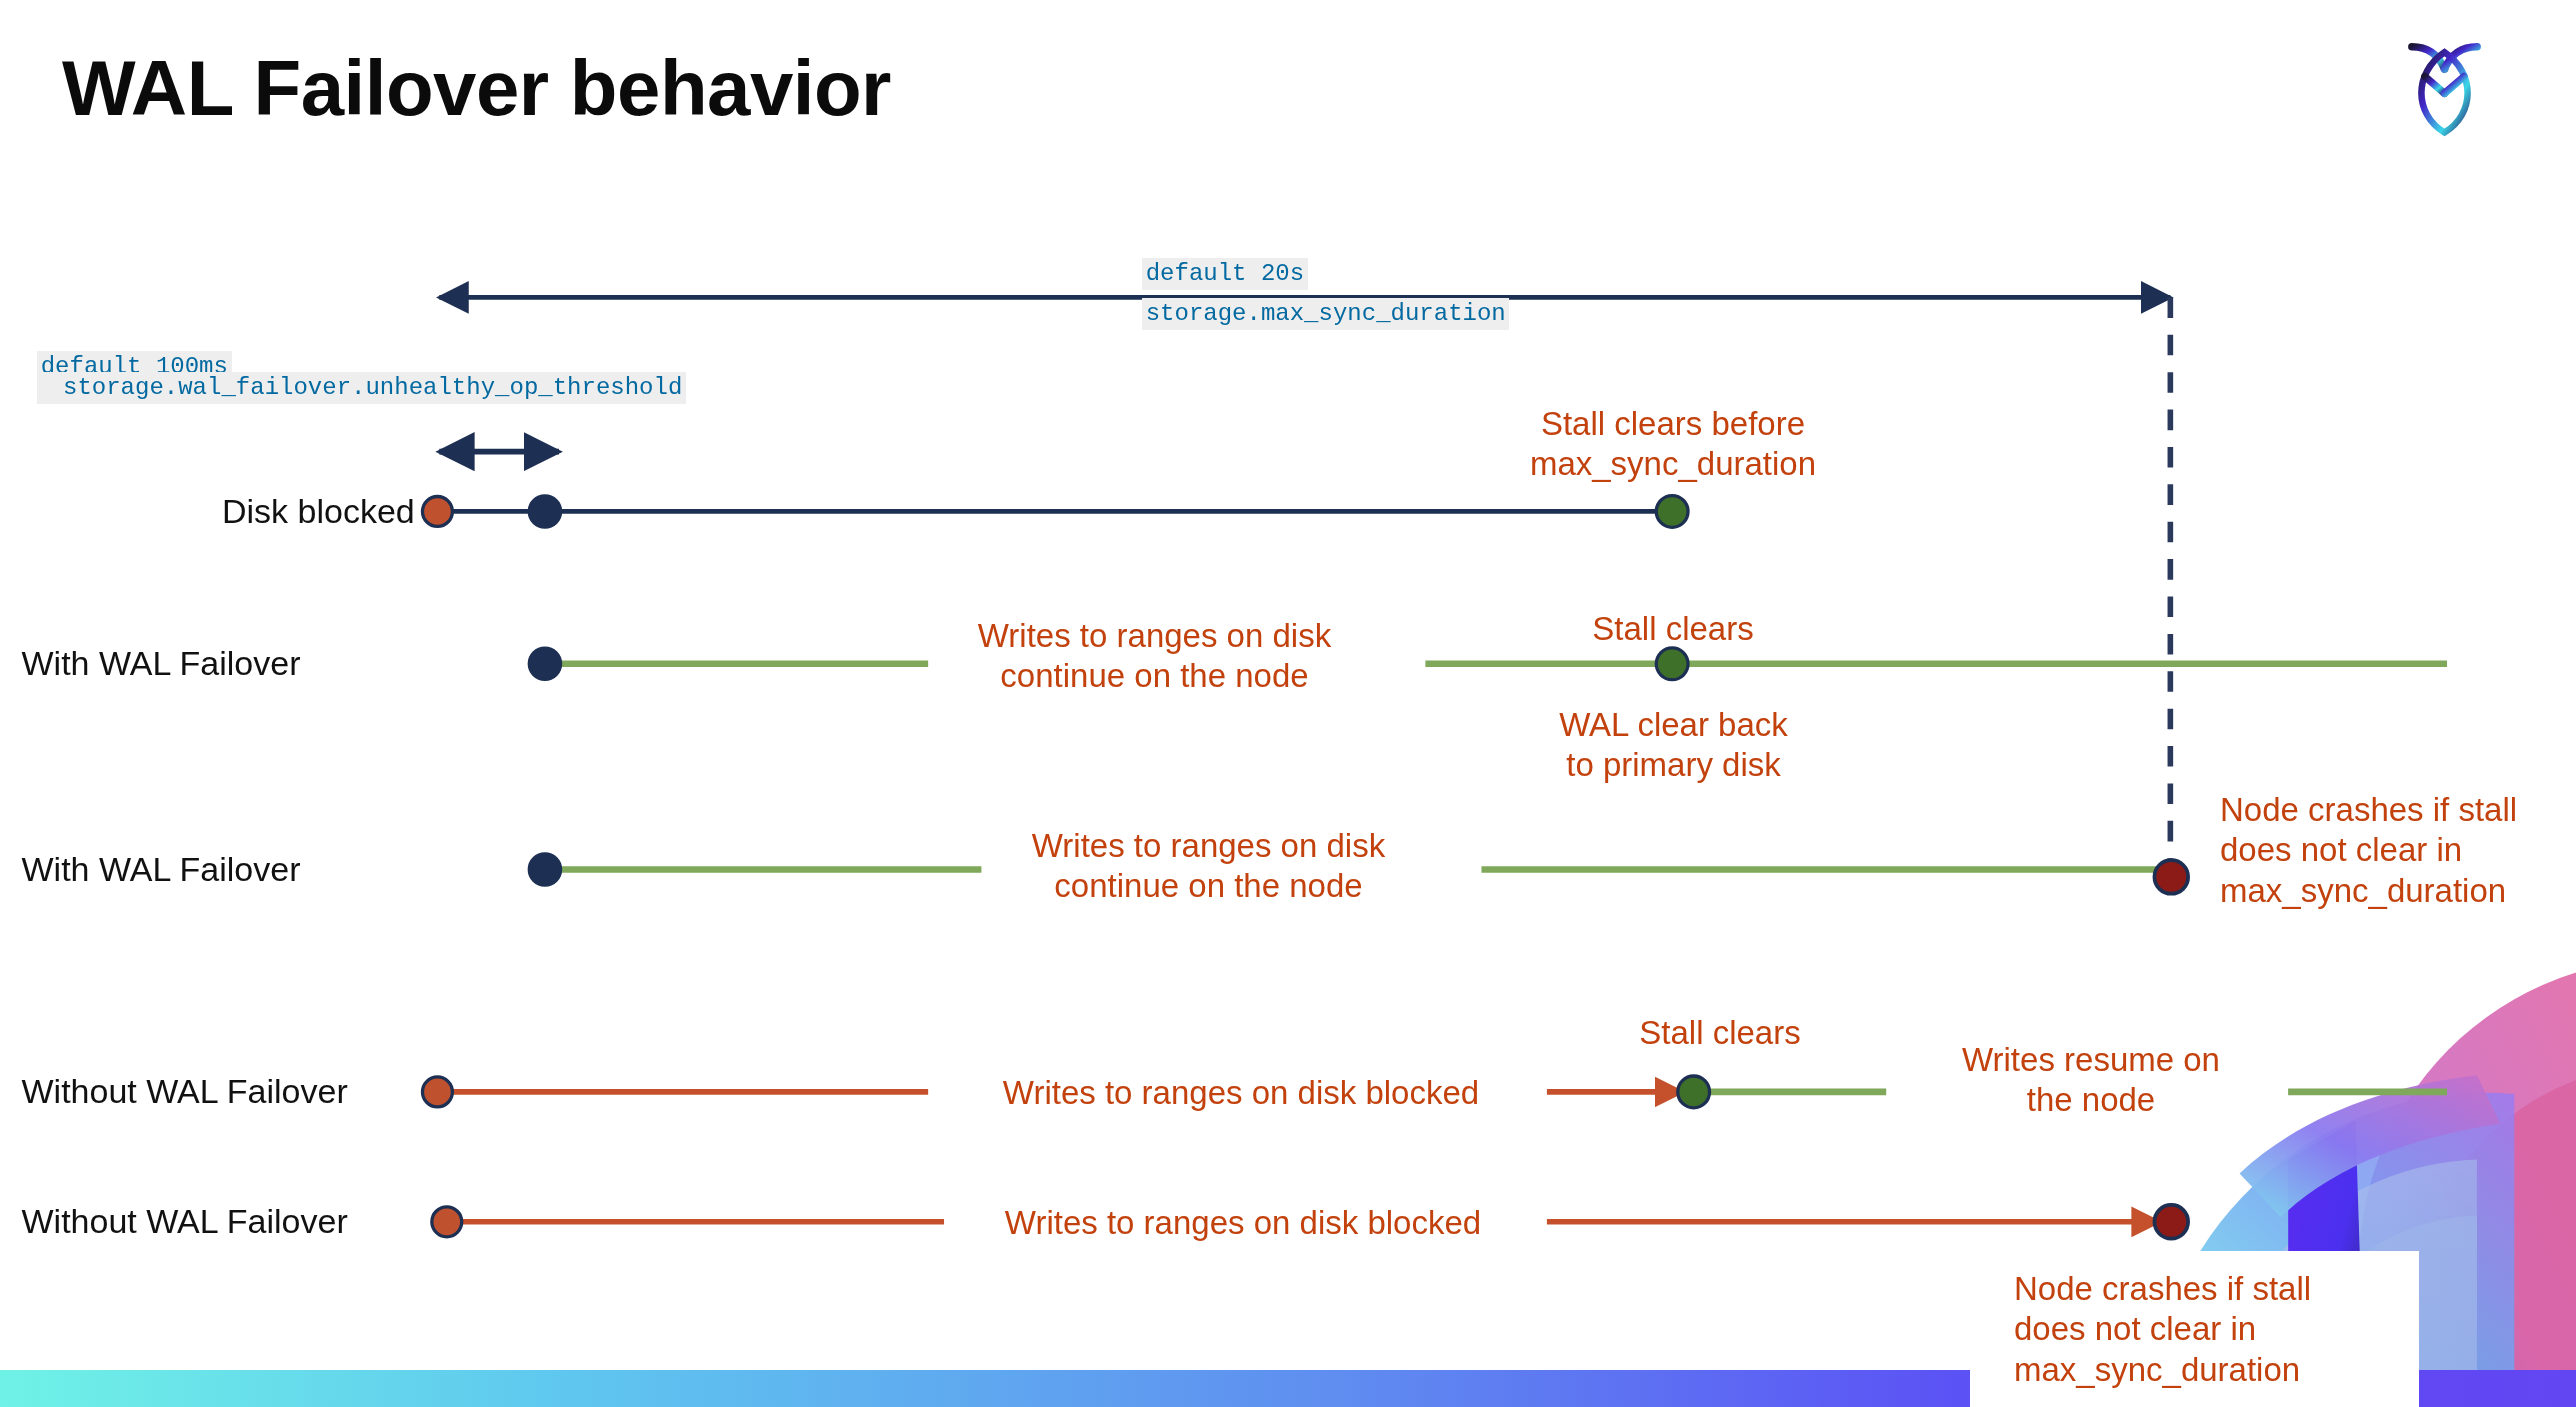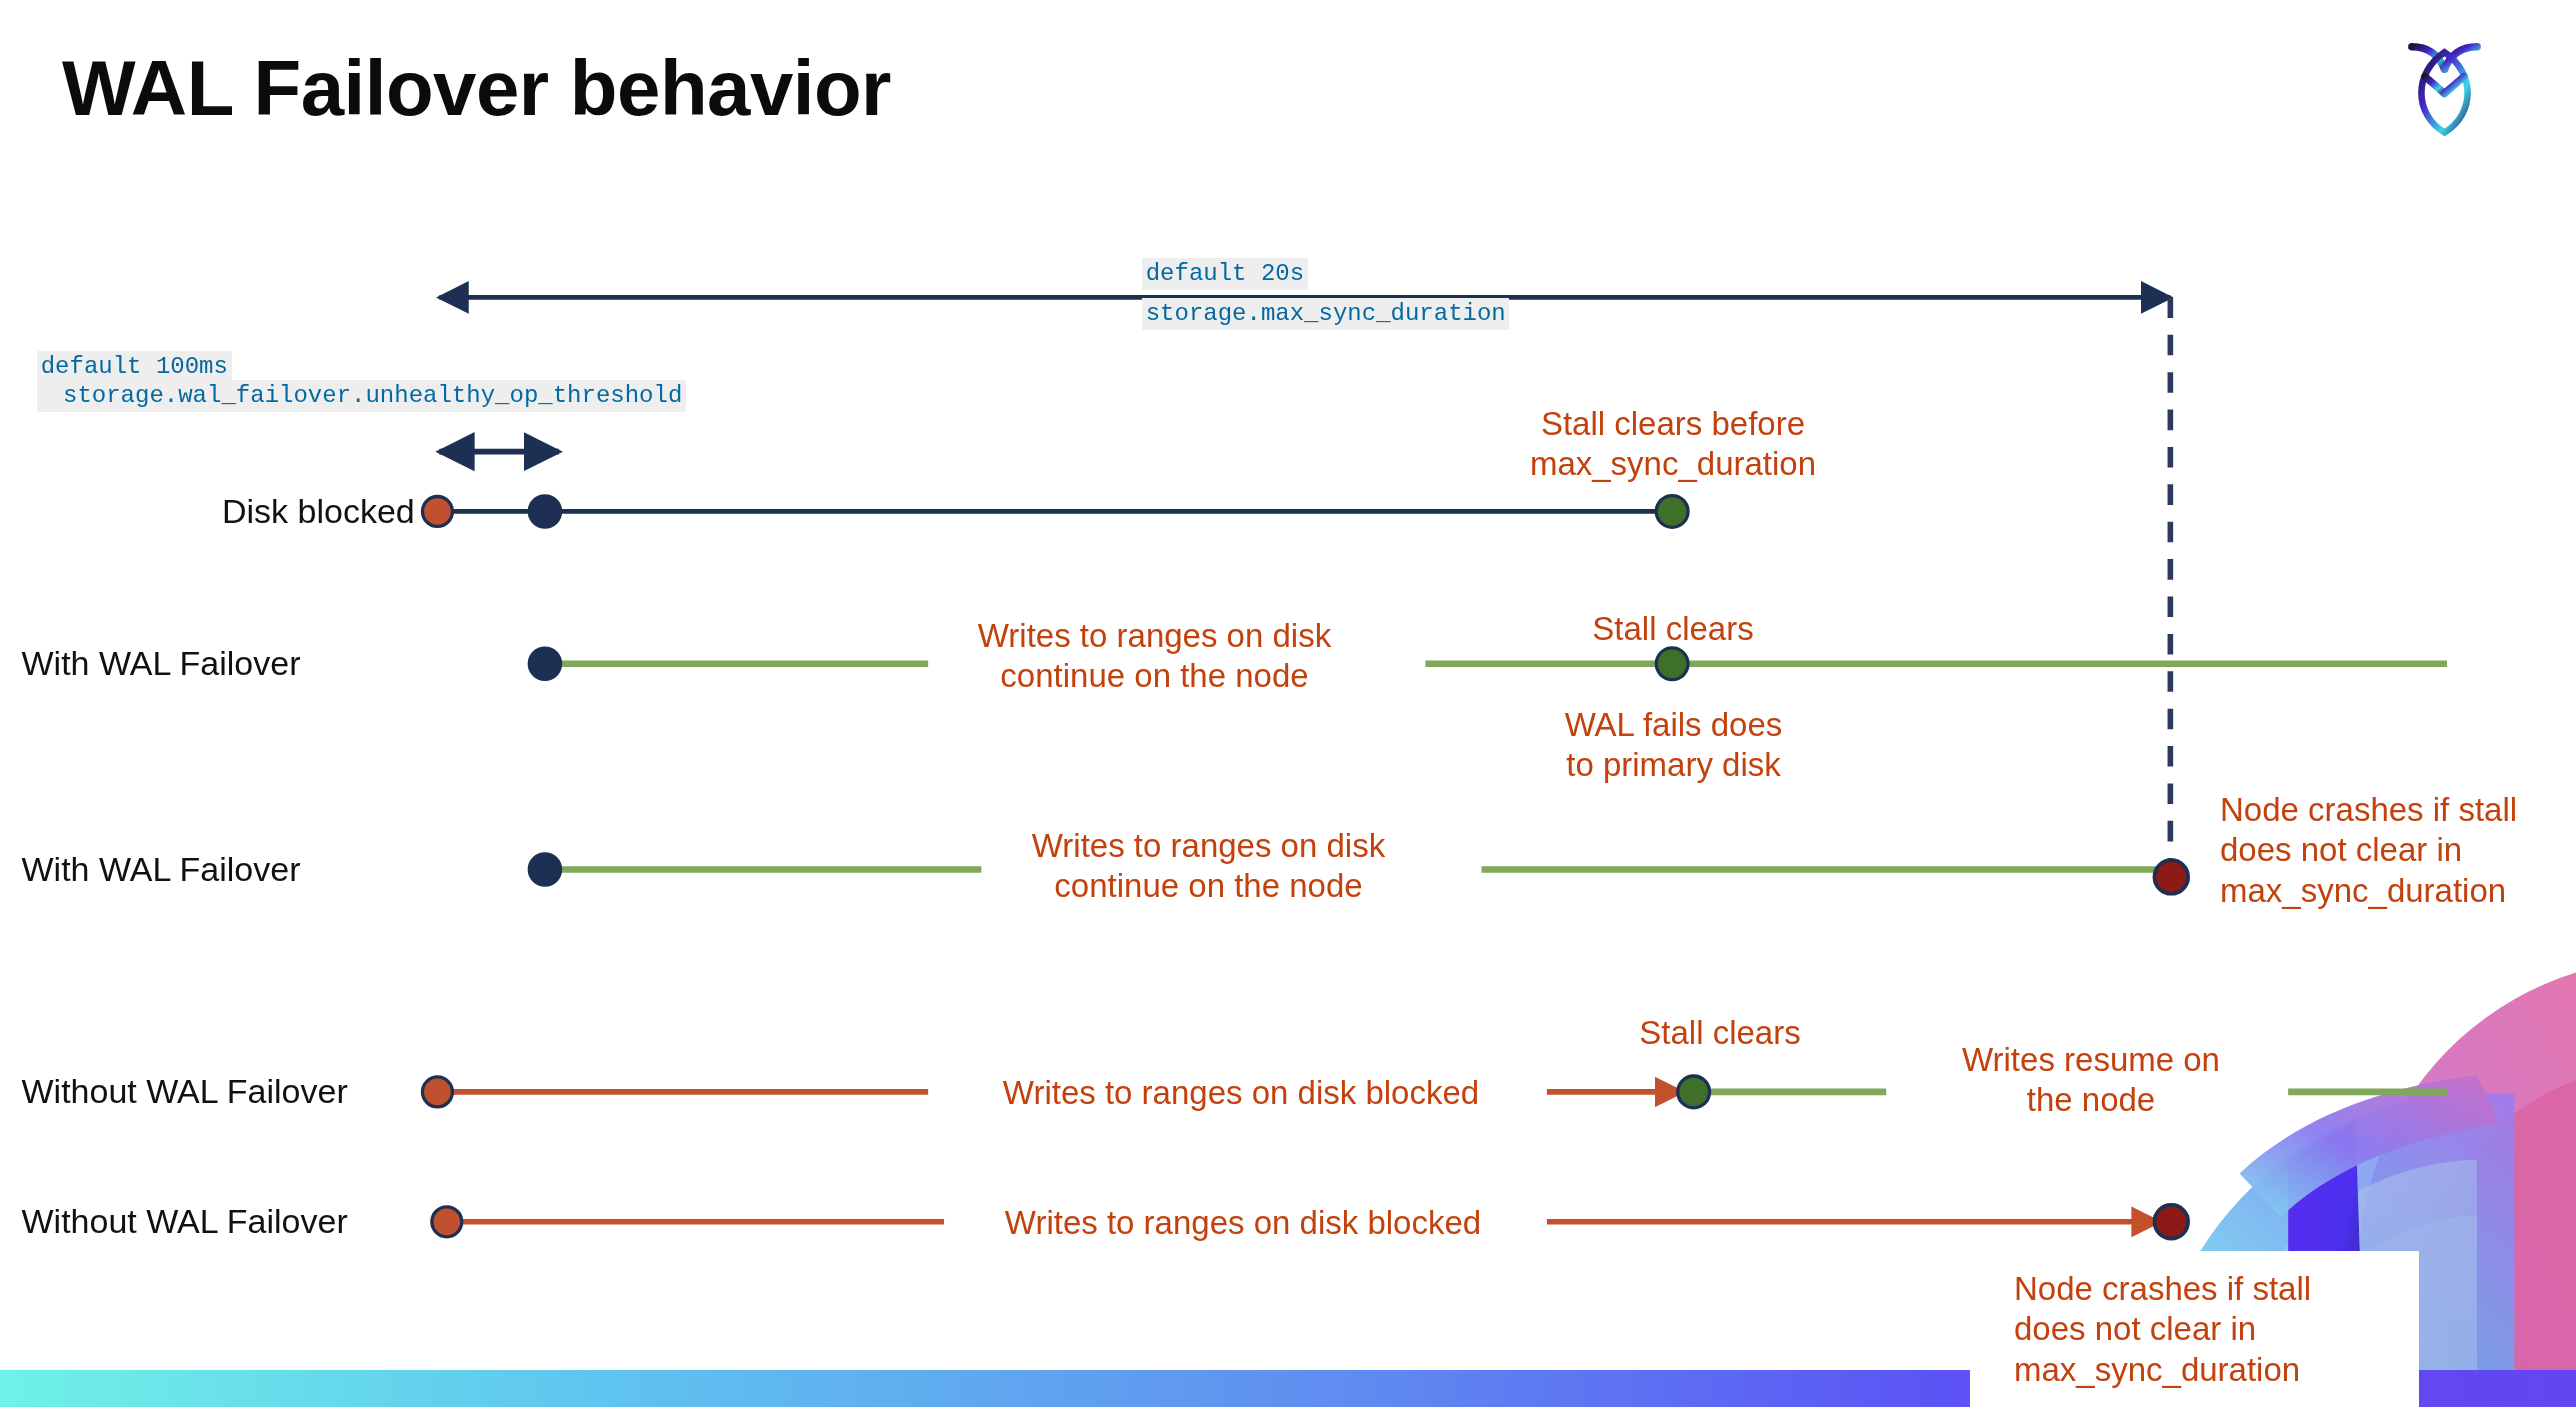--- a/index.html
+++ b/index.html
@@ -196,38 +196,38 @@
       <path d="M76 52 L55 70"></path>
     </g>
   </svg>
 
   <div class="title">WAL Failover behavior</div>
 
   <div class="code" style="left:1142px;top:258px;">default 20s</div>
   <div class="code" style="left:1142px;top:298px;">storage.max_sync_duration</div>
 
   <div class="code" style="left:37px;top:351px;">default 100ms</div>
-  <div class="code" style="left:37px;top:380px;padding-left:26px;">storage.wal_failover.unhealthy_op_threshold</div>
+  <div class="code" style="left:37px;top:372px;padding-left:26px;">storage.wal_failover.unhealthy_op_threshold</div>
 
   <div class="rowlabel" style="left:222px;top:492px;">Disk blocked</div>
   <div class="rowlabel" style="left:21.5px;top:644px;">With WAL Failover</div>
   <div class="rowlabel" style="left:21.5px;top:850px;">With WAL Failover</div>
   <div class="rowlabel" style="left:21.5px;top:1072px;">Without WAL Failover</div>
   <div class="rowlabel" style="left:21.5px;top:1202px;">Without WAL Failover</div>
 
   <div class="anno ctr" style="left:1486px;top:404px;width:374px;">Stall clears before
 max_sync_duration</div>
 
   <div class="anno ctr" style="left:944px;top:616px;width:421px;">Writes to ranges on disk
 continue on the node</div>
 
   <div class="anno ctr" style="left:1533px;top:609px;width:280px;">Stall clears</div>
 
 
-  <div class="anno ctr" style="left:1510px;top:705px;width:327px;">WAL fails  does
+  <div class="anno ctr" style="left:1510px;top:705px;width:327px;">WAL clear  back
 to primary disk</div>
 
   <div class="anno ctr" style="left:998px;top:826px;width:421px;">Writes to ranges on disk
 continue on the node</div>
 
   <div class="anno left" style="left:2220px;top:790px;width:360px;">Node crashes if stall
 does not clear in
 max_sync_duration</div>
 
   <div class="anno ctr" style="left:942px;top:1073px;width:598px;">Writes to ranges on disk  blocked</div>

